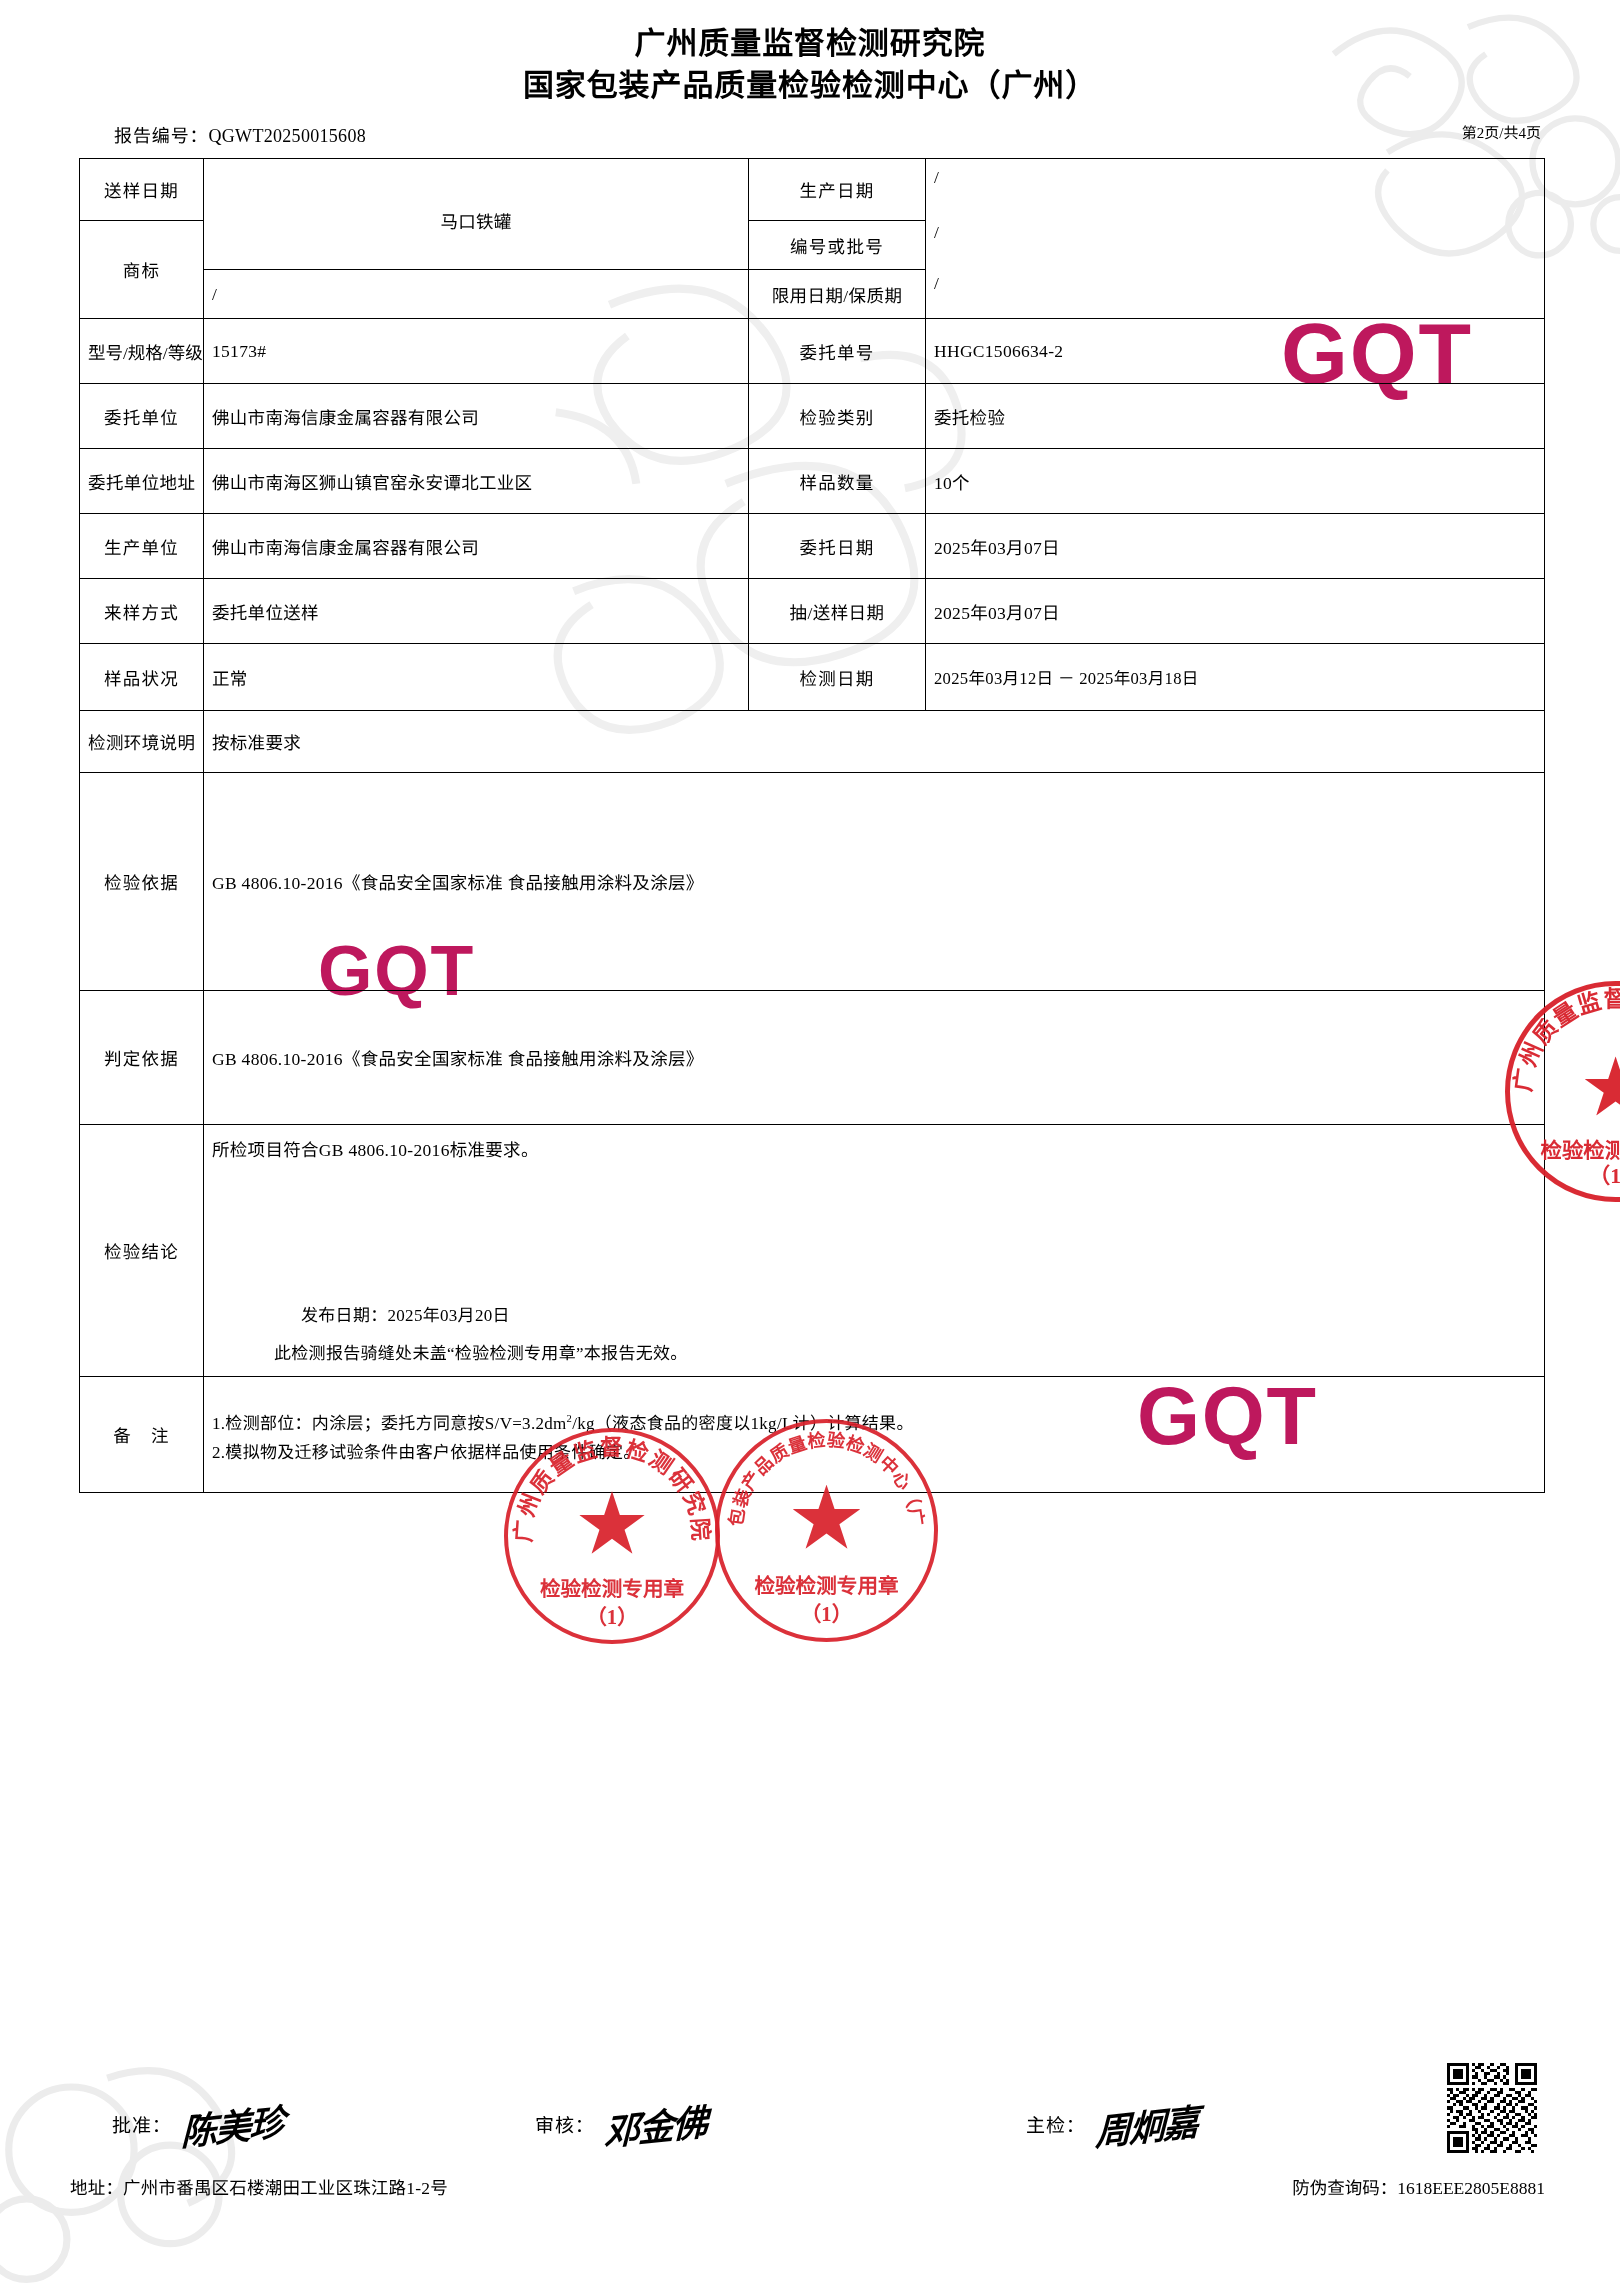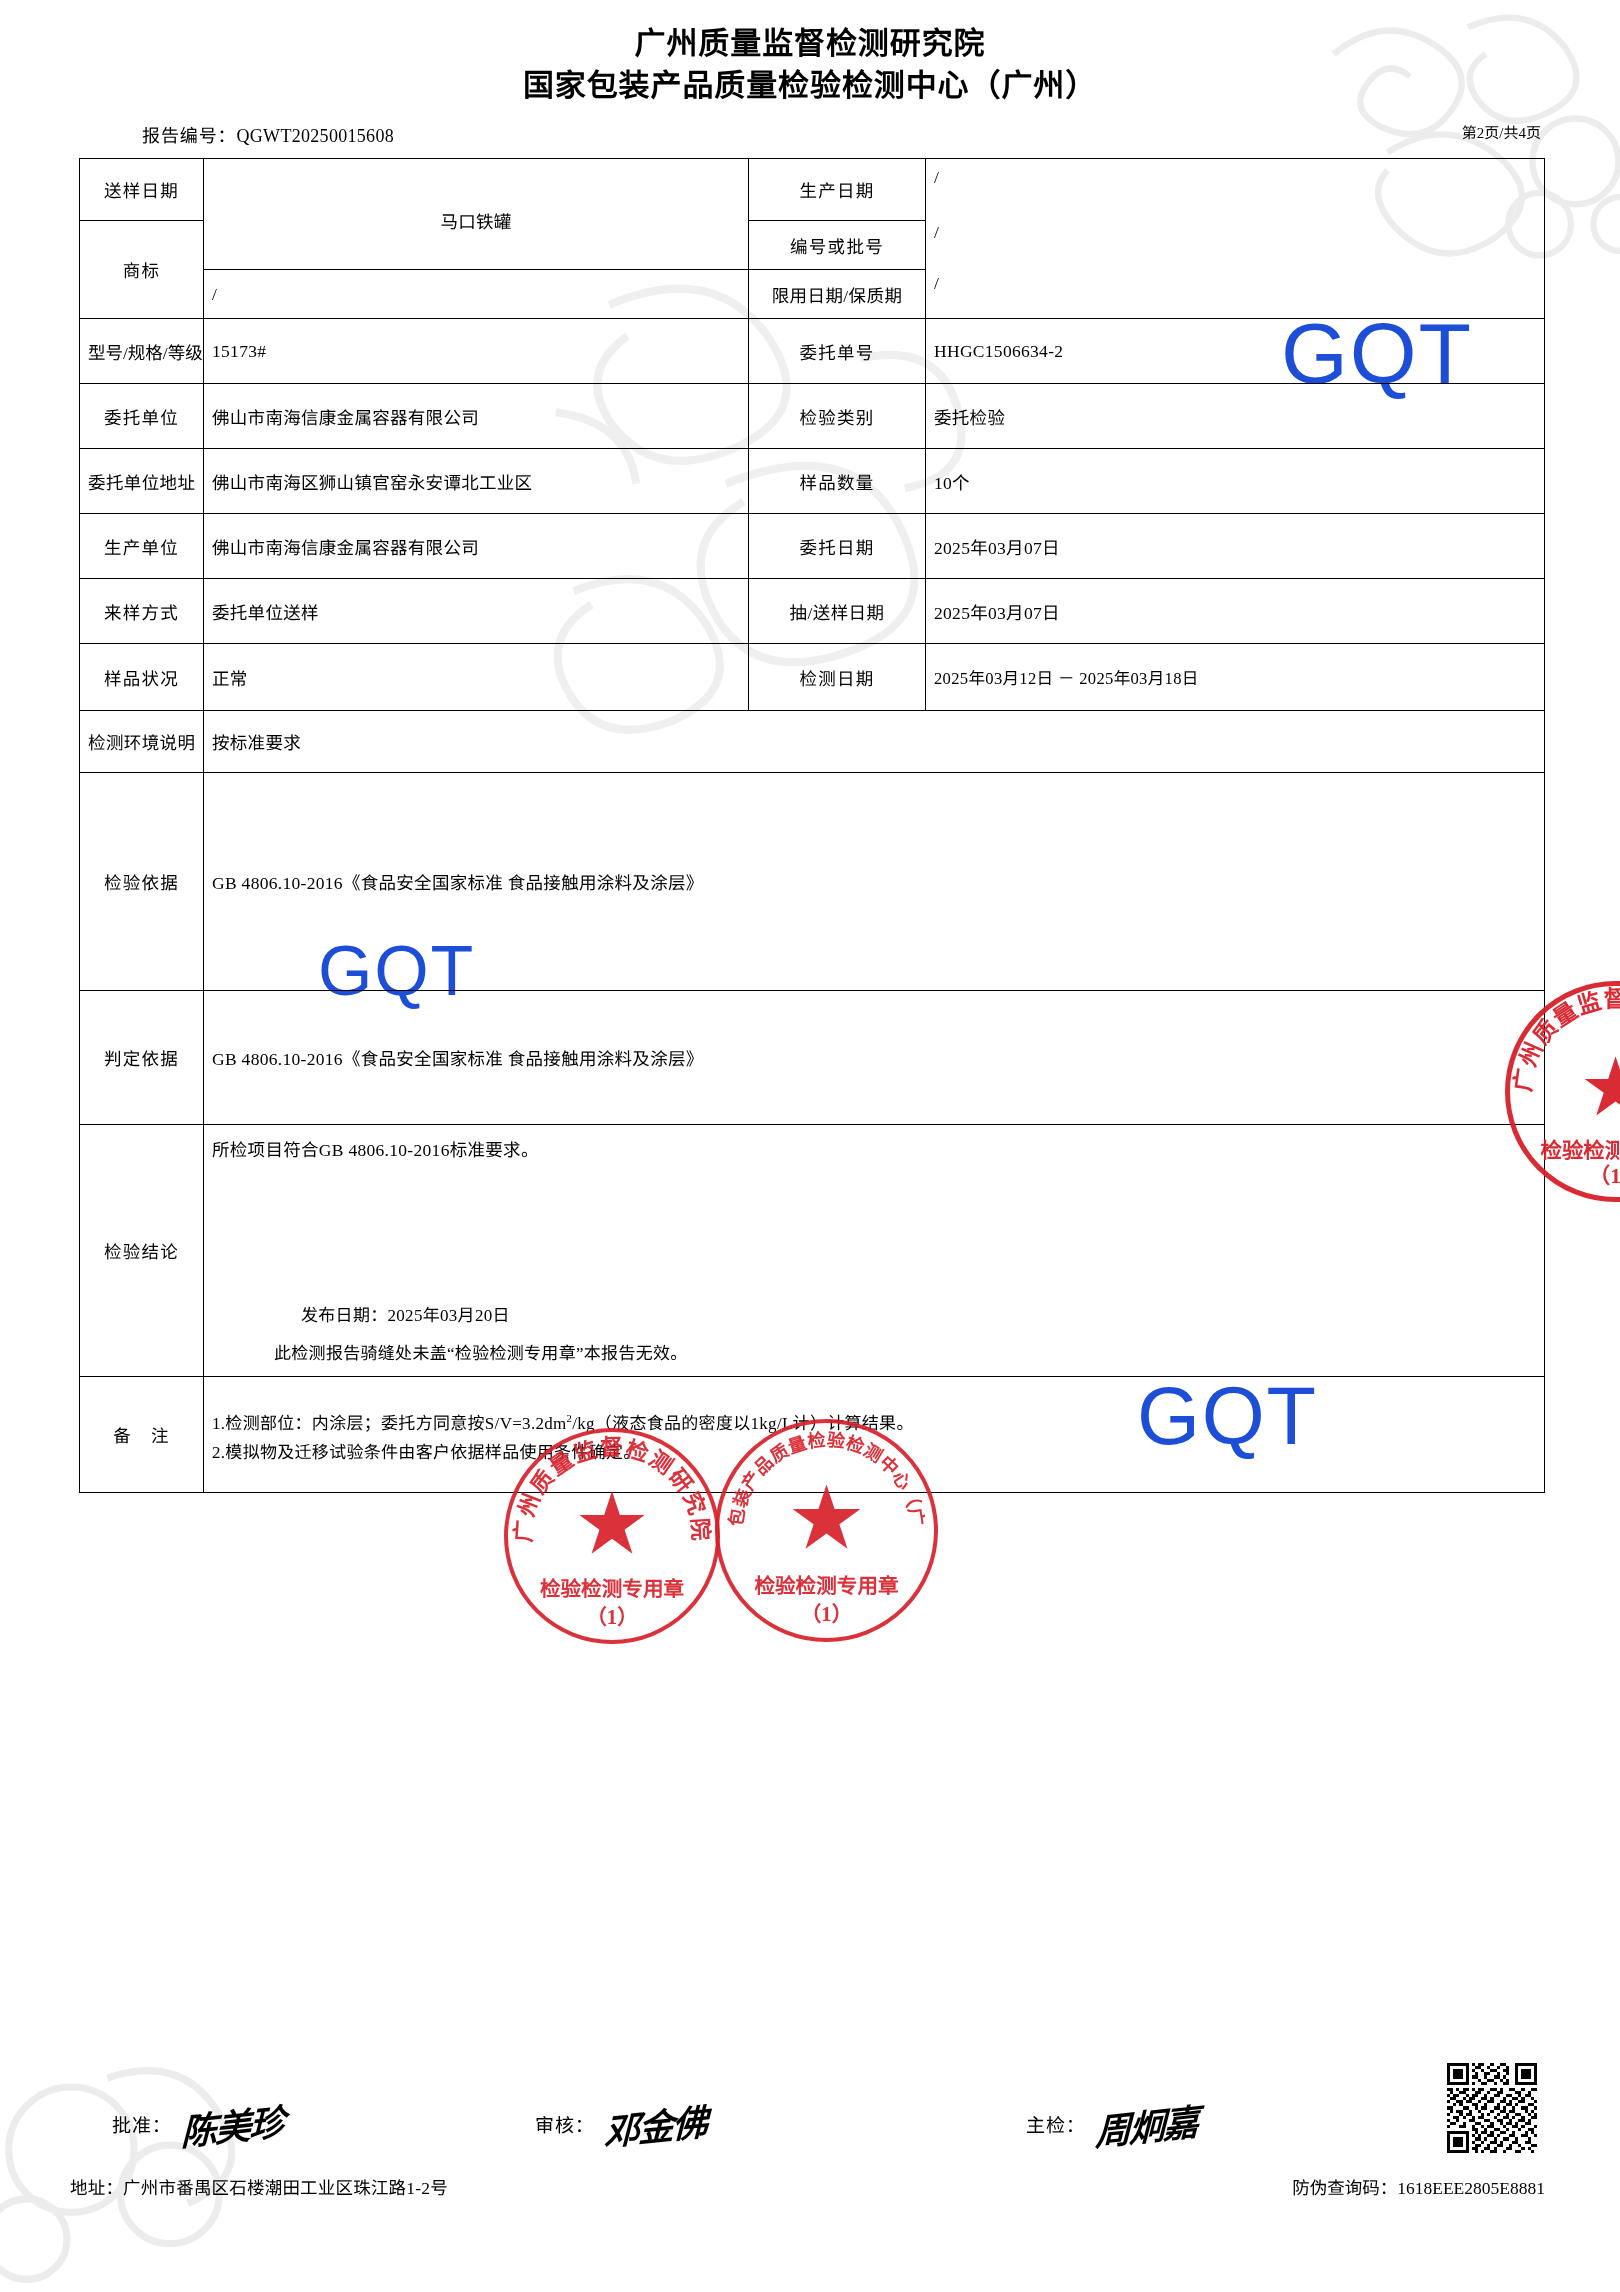--- a/index.html
+++ b/index.html
@@ -24,22 +24,22 @@
   .wm-cloud {
     position: absolute;
     z-index: 0;
     pointer-events: none;
   }
   .wm-gqt {
     position: absolute;
     z-index: 0;
     pointer-events: none;
     font-family: "Liberation Sans", sans-serif;
-    font-weight: normal;
-    color: #1d4ed8;
+    font-weight: bold;
+    color: #be185d;
     letter-spacing: 1.8px;
   }
 
   
   .doc-header {
     position: relative;
     z-index: 3;
     text-align: center;
     padding-top: 23px;
   }
@@ -51,21 +51,20 @@
     letter-spacing: 0.9px;
   }
 
   .meta-row {
     position: relative;
     z-index: 3;
     margin-top: 14.3px;
     height: 30px;
     padding: 0 79px 0 114px;
     box-sizing: border-box;
-    margin-left: 28px;
   }
   .meta-row .report-no {
     float: left;
     font-size: 18px;
     letter-spacing: 0.3px;
   }
   .meta-row .report-no .lbl { letter-spacing: 0.9px; }
   .meta-row .page-no {
     float: right;
     font-size: 15px;

